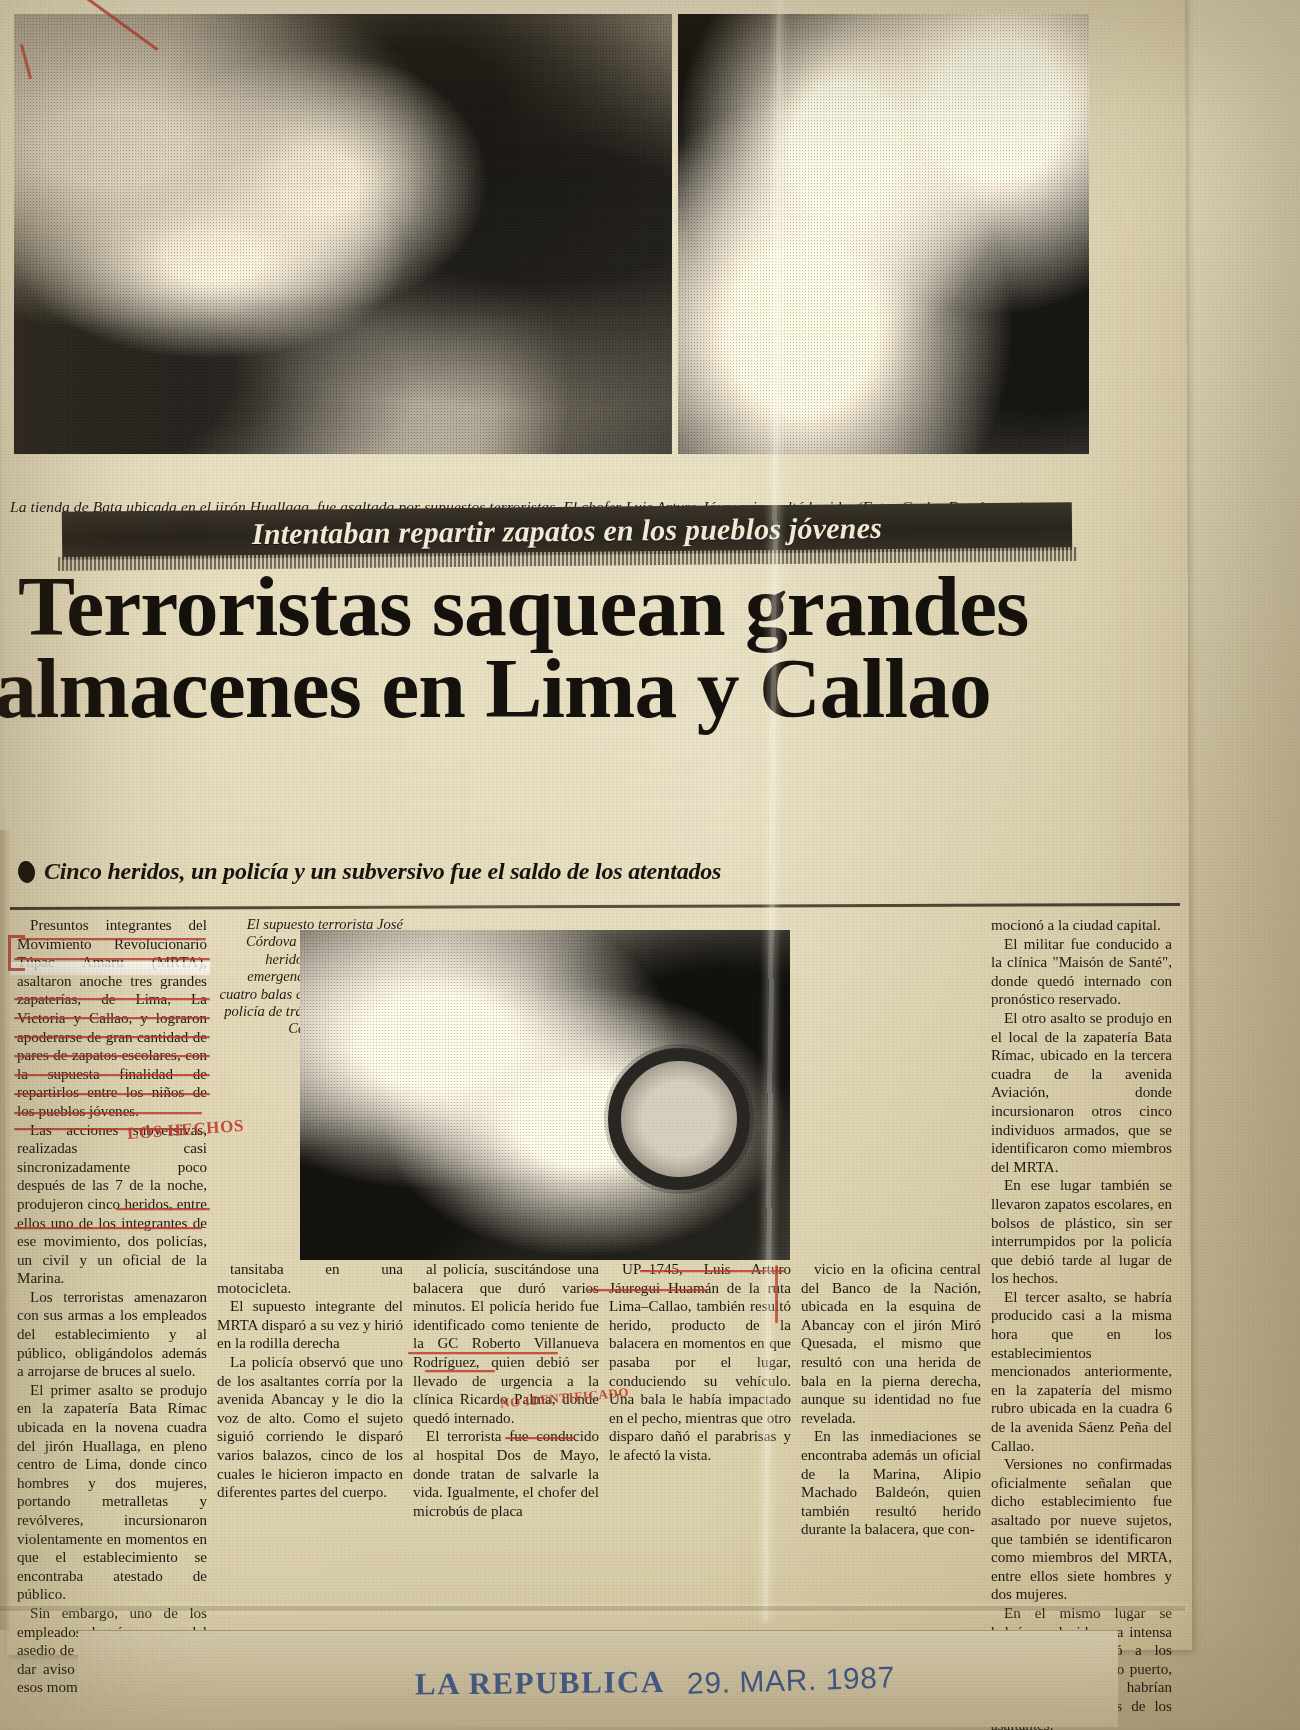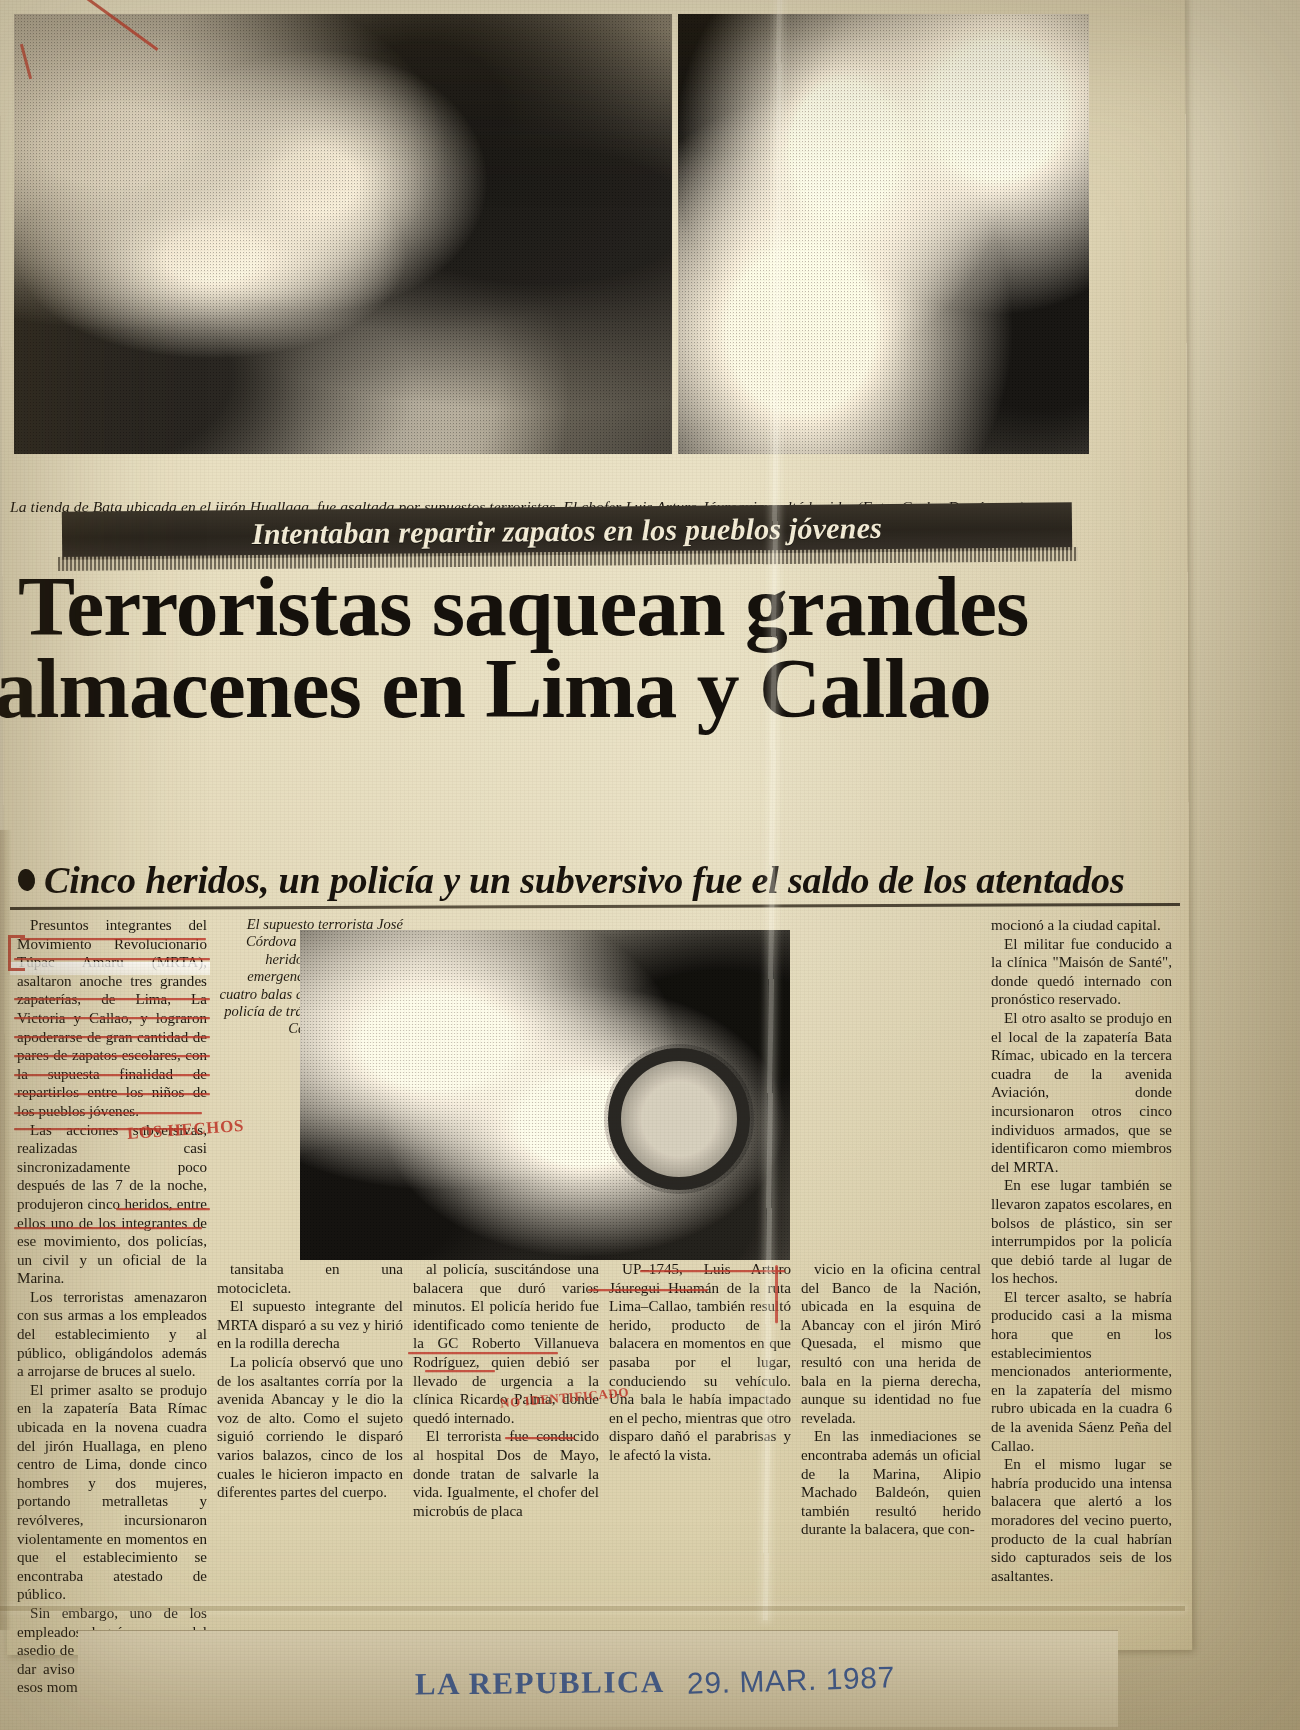--- a/index.html
+++ b/index.html
@@ -121,21 +121,21 @@
   #deck{
     position:absolute;left:18px;top:858px;width:1160px;
     display:flex;align-items:center;gap:9px;white-space:nowrap;
   }
   #deck .bullet{
     width:17px;height:22px;border-radius:50%/50%;
     background:#17130d;display:inline-block;flex:0 0 auto;
     transform:rotate(-8deg);
   }
   #deck .dtext{
-    font-style:italic;font-weight:bold;font-size:38px;color:#18130d;
+    font-style:italic;font-weight:bold;font-size:24px;color:#18130d;
     font-family:"Liberation Serif", serif;letter-spacing:-.2px;
   }
   #rule-under-deck{
     position:absolute;left:10px;top:905px;width:1170px;height:3px;
     background:linear-gradient(90deg,#2b2419,#473d2c 40%,#2b2419);
     opacity:.85;transform:rotate(-.2deg);
   }
 
   
   #body{
@@ -311,20 +311,21 @@
     </div>
     <div class="col" id="col3"></div>
     <div class="col" id="col4"></div>
     <div class="col" id="col5"></div>
     <div class="col" id="col6">
       <p class="noind">mocionó a la ciudad capital.</p>
       <p>El militar fue conducido a la clínica "Maisón de Santé", donde quedó internado con pronóstico reservado.</p>
       <p>El otro asalto se produjo en el local de la zapatería Bata Rímac, ubicado en la tercera cuadra de la avenida Aviación, donde incursionaron otros cinco individuos armados, que se identificaron como miembros del MRTA.</p>
       <p>En ese lugar también se llevaron zapatos escolares, en bolsos de plástico, sin ser interrumpidos por la policía que debió tarde al lugar de los hechos.</p>
       <p>El tercer asalto, se habría producido casi a la misma hora que en los establecimientos mencionados anteriormente, en la zapatería del mismo rubro ubicada en la cuadra 6 de la avenida Sáenz Peña del Callao.</p>
+      <p>Versiones no confirmadas oficialmente señalan que dicho establecimiento fue asaltado por nueve sujetos, que también se identificaron como miembros del MRTA, entre ellos siete hombres y dos mujeres.</p>
       <p>En el mismo lugar se habría producido una intensa balacera que alertó a los moradores del vecino puerto, producto de la cual habrían sido capturados seis de los asaltantes.</p>
     </div>
   </div>
 
   <div id="photo-mid">
     <div class="halftone"></div>
     <div class="lamp"></div>
   </div>
 
   <div id="body-lower">

